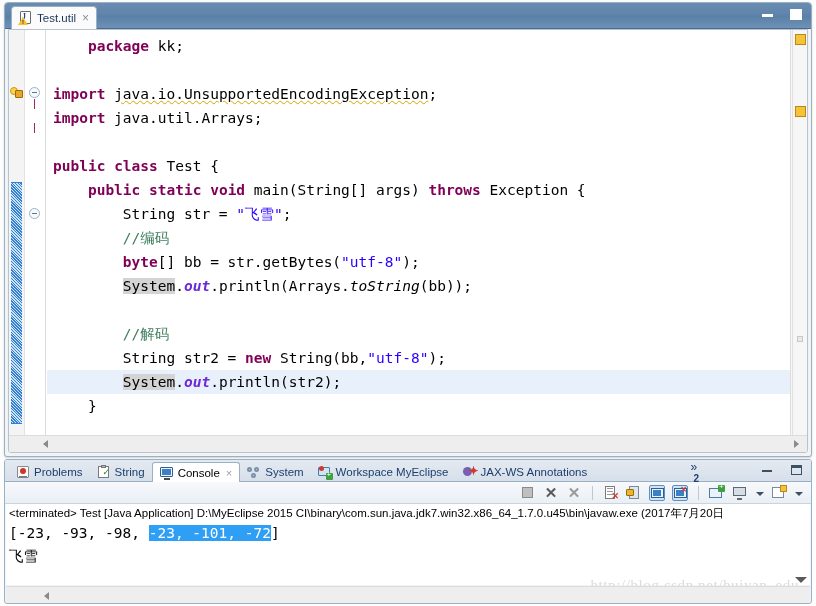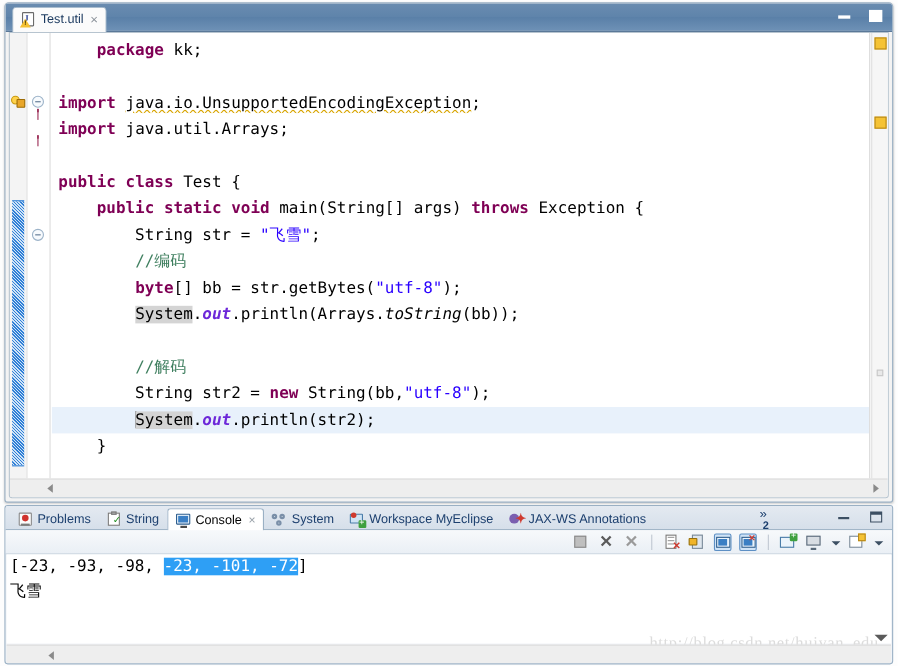--- a/index.html
+++ b/index.html
@@ -526,20 +526,21 @@
         </span>
         <span class="arrow-dn"></span>
         <span class="tbi">
           <span class="ico-open"><span class="p"></span><span class="y"></span></span>
         </span>
         <span class="arrow-dn"></span>
       </div>
     </div>
 
     <div class="console-text">
+      <div class="c-head">&lt;terminated&gt; Test [Java Application] D:\MyEclipse 2015 CI\binary\com.sun.java.jdk7.win32.x86_64_1.7.0.u45\bin\javaw.exe (2017年7月20日</div>
       <div class="c-out"><span>[-23, -93, -98, </span><span class="sel">-23, -101, -72</span><span>]</span></div>
       <div class="c-out">飞雪</div>
     </div>
 
     <div class="watermark">http://blog.csdn.net/huiyan_edu</div>
     <div class="corner-dn"></div>
 
     <div class="console-hscroll">
       <span class="h-left"></span>
     </div>

